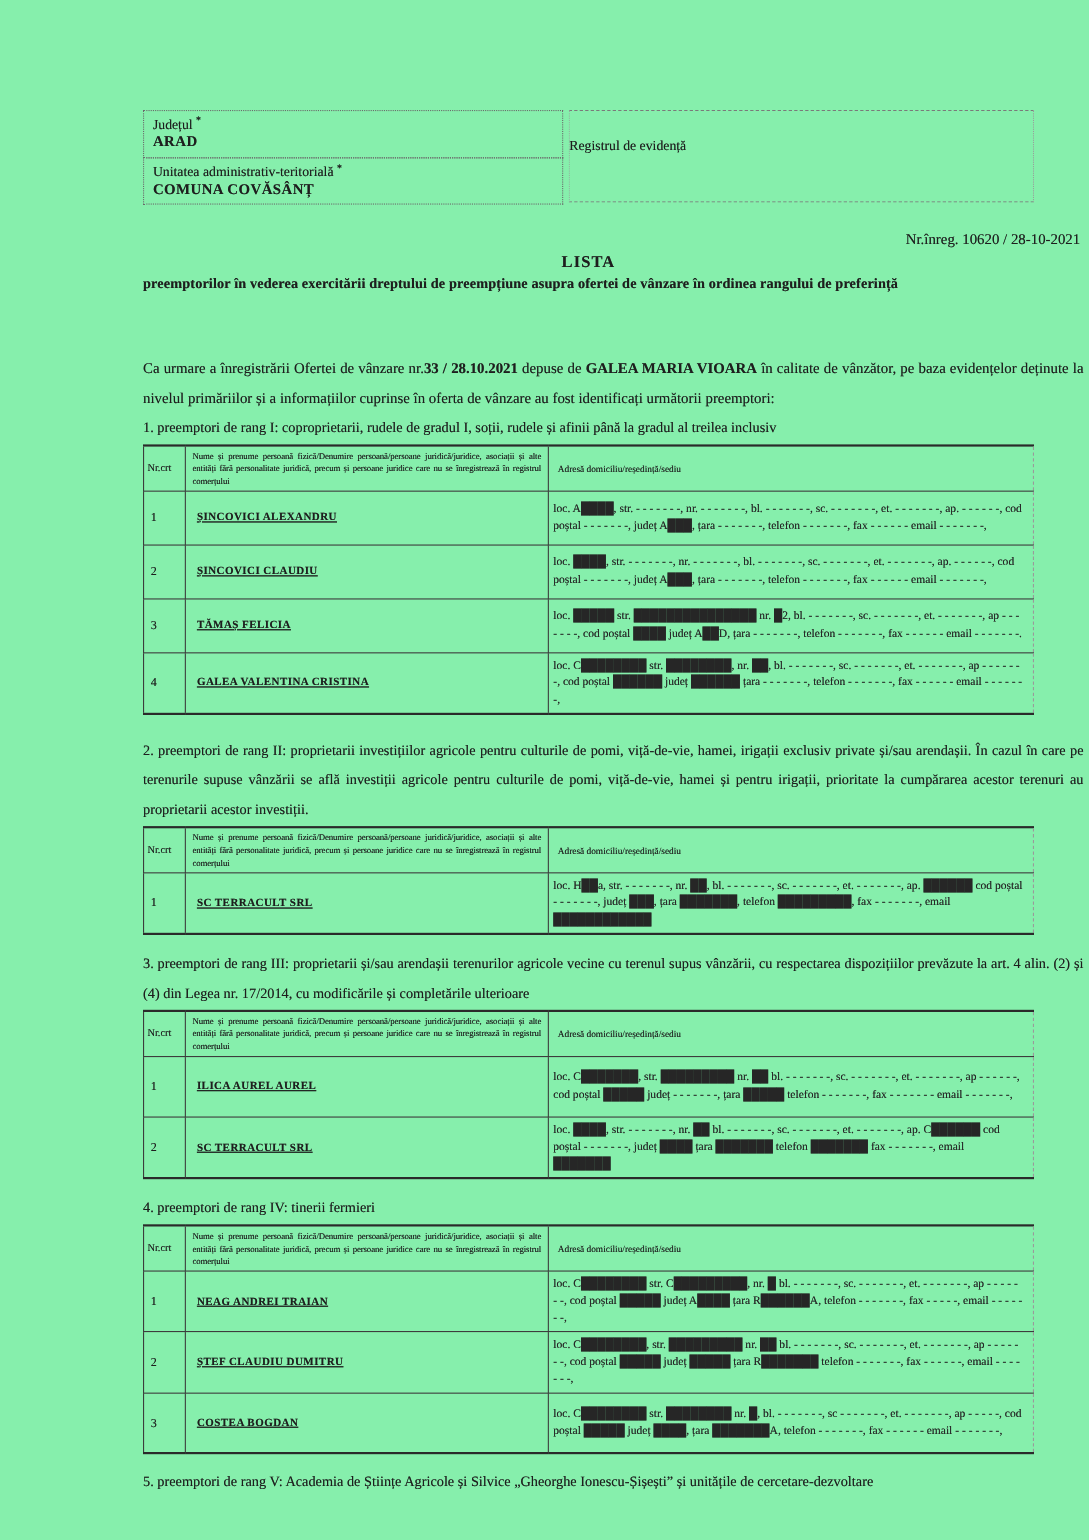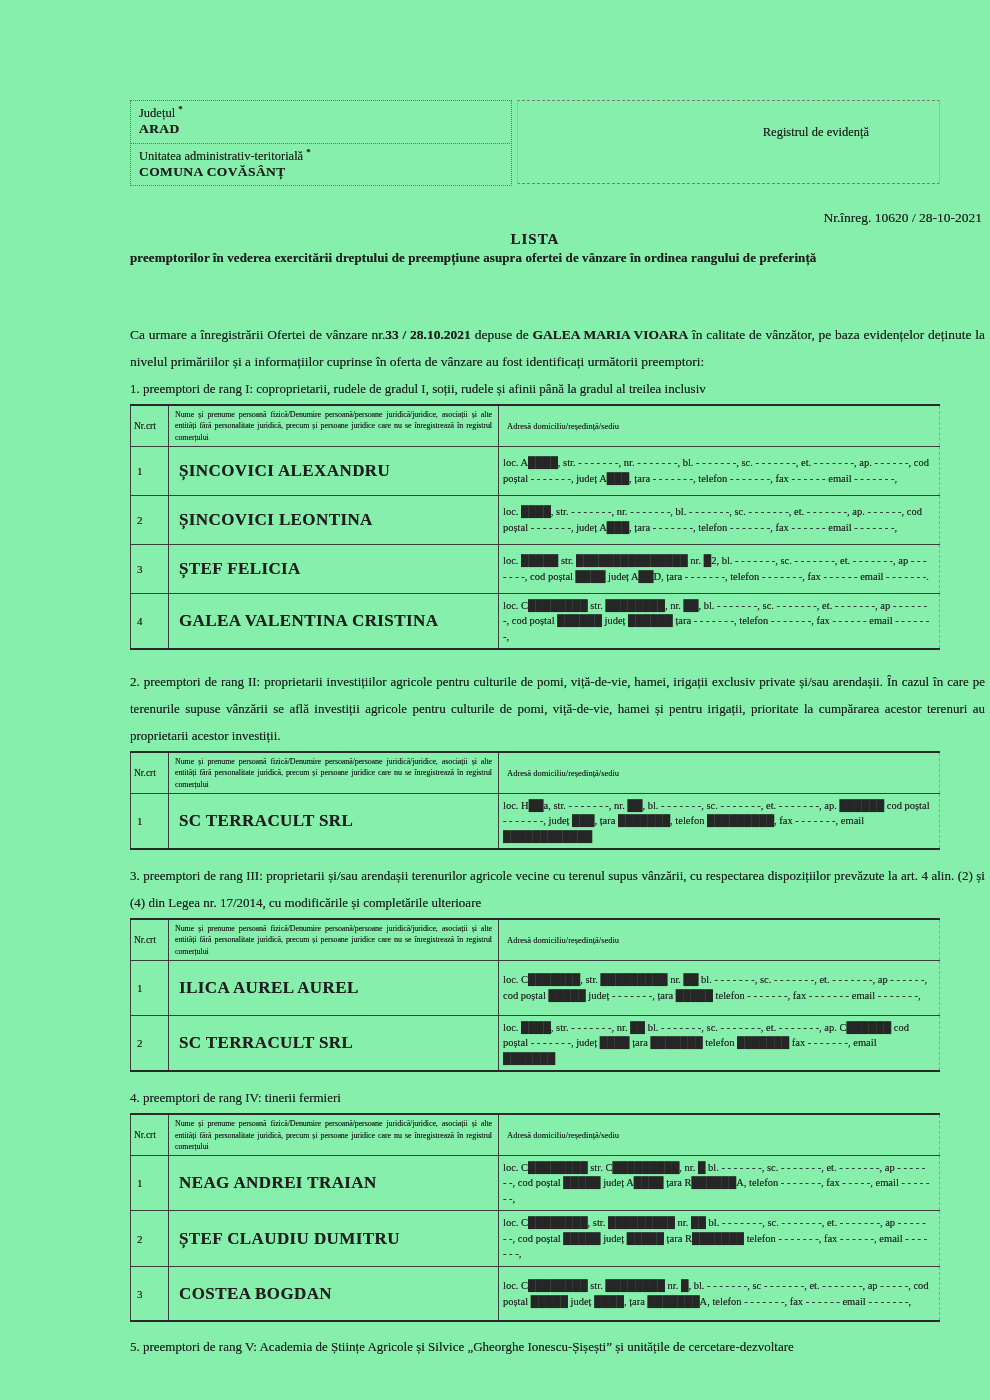--- a/index.html
+++ b/index.html
@@ -24,21 +24,21 @@
     min-height:44px;
   }
   .hbox + .hbox { margin-top:-1px; min-height:41px; }
   .hbox .lbl { font-size:12.5px; }
   .hbox .val { font-size:13.5px; font-weight:bold; letter-spacing:0.4px; }
   sup.star { font-size:9px; font-weight:bold; }
   .reg-box {
     width:445px; margin-left:5px; min-height:84px;
     border-top:1px dashed #7a7a7a; border-bottom:1px dashed #7a7a7a;
     border-left:1px dotted #9a9a9a; border-right:1px dotted #9a9a9a;
-    padding:24px 70px 0 0; text-align:right;
+    padding:24px 70px 0 0; text-align:left;
     font-size:12.5px;
   }
   .reg-box .reg-line2 { margin-top:2px; }
   .b { font-weight:bold; }
   
   .nr-inreg { margin-top:24px; text-align:right; font-size:13.5px; margin-right:-42px; }
   .doc-title { margin-top:5px; text-align:center; font-size:15px; font-weight:bold; letter-spacing:1px; }
   .doc-subtitle {
     margin-top:2px; margin-right:-45px;
     font-size:13px; font-weight:bold; white-space:nowrap; letter-spacing:0.1px;
@@ -67,21 +67,21 @@
   table.ptable tr:last-child td { border-bottom:2.5px solid #2a2a2a; }
   .col-nr { width:38px; }
   .col-name { width:330px; }
   .h-nr { font-size:9.5px; text-align:left; padding:4px 3px; }
   .h-name { font-size:8px; line-height:1.4; padding:3px 6px; letter-spacing:-0.1px; text-align:justify; }
   .h-addr { font-size:8.5px; padding:3px 8px; vertical-align:middle; }
   tr.thead { height:40px; }
   tr.drow { height:49px; }
   tr.drow-tall { height:55px; }
   .c-nr { font-size:11px; padding:2px 6px; vertical-align:middle; }
-  .c-name { font-size:17px; font-weight:bold; letter-spacing:0.4px; padding:2px 10px; vertical-align:middle; }
+  .c-name { font-size:10px; font-weight:bold; letter-spacing:0.4px; padding:2px 10px; vertical-align:middle;text-decoration:underline; }
   .c-addr { font-size:10.5px; line-height:15.5px; padding:4px 8px 4px 4px; vertical-align:top; color:#262626; }
   
   .footer-par { margin-top:14px; margin-right:-45px; font-size:13px; line-height:22px; text-align:justify; }
 </style>
 </head>
 <body>
 
 <div class="page">
 
   <div class="top-row">
@@ -120,26 +120,26 @@
       <td class="h-name">Nume și prenume persoană fizică/Denumire persoană/persoane juridică/juridice, asociații și alte entități fără personalitate juridică, precum și persoane juridice care nu se înregistrează în registrul comerțului</td>
       <td class="h-addr">Adresă domiciliu/reședință/sediu</td>
     </tr>
     <tr class="drow">
       <td class="c-nr">1</td>
       <td class="c-name">ȘINCOVICI ALEXANDRU</td>
       <td class="c-addr">loc. A████, str. - - - - - - -, nr. - - - - - - -, bl. - - - - - - -, sc. - - - - - - -, et. - - - - - - -, ap. - - - - - -, cod poștal - - - - - - -, județ A███, țara - - - - - - -, telefon - - - - - - -, fax - - - - - - email - - - - - - -,</td>
     </tr>
     <tr class="drow">
       <td class="c-nr">2</td>
-      <td class="c-name">ȘINCOVICI LEONTINA</td>
+      <td class="c-name">ȘINCOVICI CLAUDIU</td>
       <td class="c-addr">loc. ████, str. - - - - - - -, nr. - - - - - - -, bl. - - - - - - -, sc. - - - - - - -, et. - - - - - - -, ap. - - - - - -, cod poștal - - - - - - -, județ A███, țara - - - - - - -, telefon - - - - - - -, fax - - - - - - email - - - - - - -,</td>
     </tr>
     <tr class="drow">
       <td class="c-nr">3</td>
-      <td class="c-name">ȘTEF FELICIA</td>
+      <td class="c-name">TĂMAȘ FELICIA</td>
       <td class="c-addr">loc. █████ str. ███████████████ nr. █2, bl. - - - - - - -, sc. - - - - - - -, et. - - - - - - -, ap - - - - - - -, cod poștal ████ județ A██D, țara - - - - - - -, telefon - - - - - - -, fax - - - - - - email - - - - - - -.</td>
     </tr>
     <tr class="drow">
       <td class="c-nr">4</td>
       <td class="c-name">GALEA VALENTINA CRISTINA</td>
       <td class="c-addr">loc. C████████ str. ████████, nr. ██, bl. - - - - - - -, sc. - - - - - - -, et. - - - - - - -, ap - - - - - - -, cod poștal ██████ județ ██████ țara - - - - - - -, telefon - - - - - - -, fax - - - - - - email - - - - - - -,</td>
     </tr>
   </tbody>
     </table>
 

